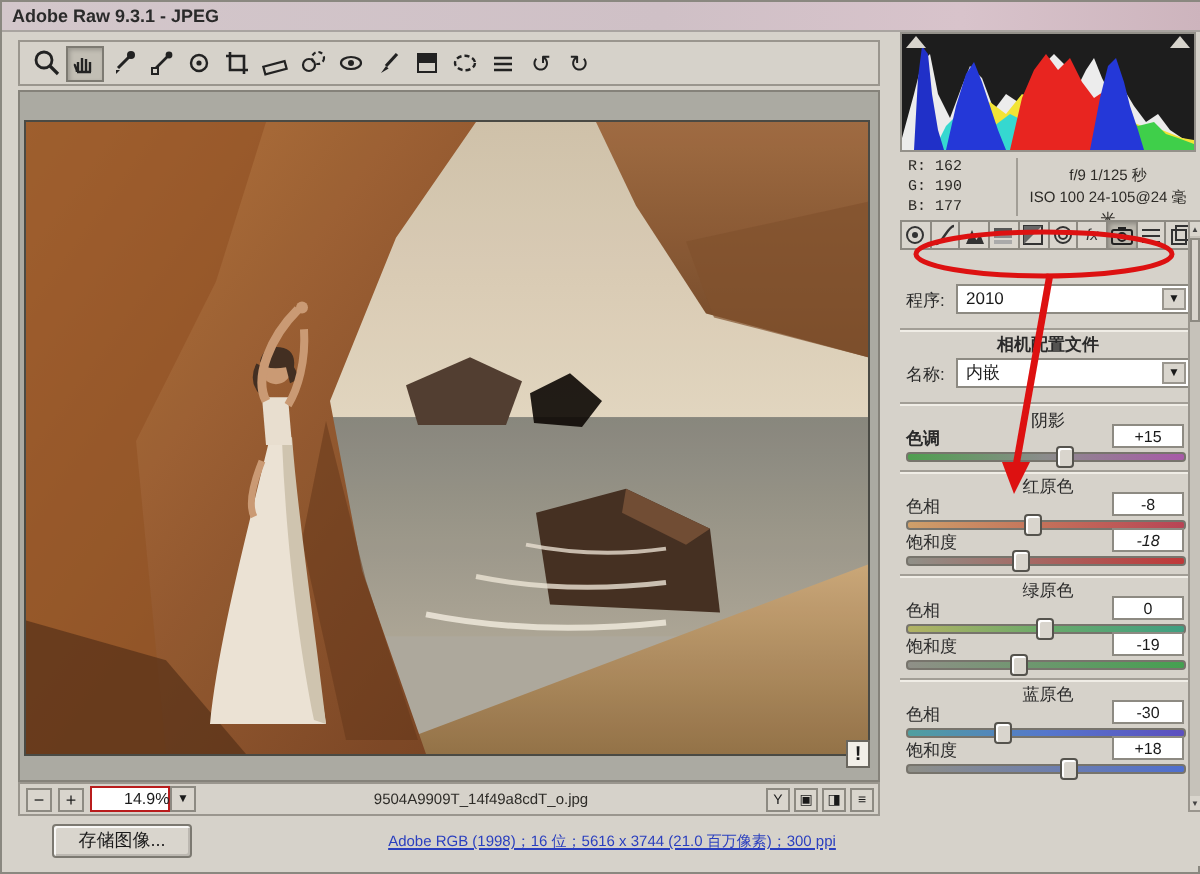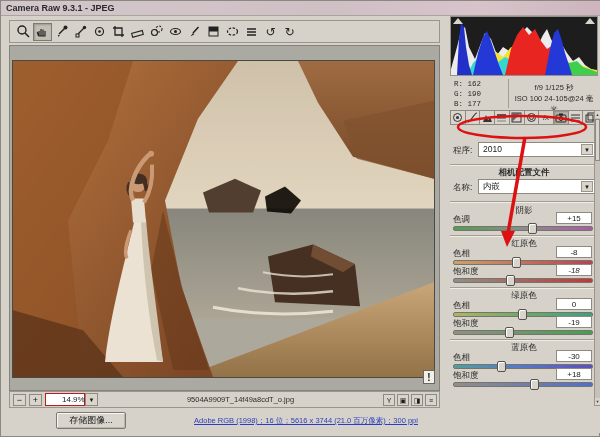--- a/index.html
+++ b/index.html
@@ -35,21 +35,21 @@
   #zoomdrop { width:13px; height:13px; background:#d9d5cd; border:1px solid #8d8a82;
       font-size:6px; text-align:center; line-height:12px; }
   #filename { flex:1; text-align:center; font-size:7.5px; color:#2e2c28; }
   .pvbtn { width:12px; height:12px; margin-right:2px; background:#d9d5cd; border:1px solid #8d8a82;
       font-size:7px; text-align:center; line-height:11px; }
   
   #footer { position:absolute; left:0; top:408px; width:600px; height:24px; }
   .btn { position:absolute; height:17px; background:#d9d5cd; border:1px solid #7c7971;
       border-radius:2px; font-size:9px; text-align:center;
       box-shadow:inset 1px 1px 0 #ffffffcc, inset -1px -1px 0 #00000022; }
-  #save-btn { left:25px; top:3px; width:70px;margin-left:30px; }
+  #save-btn { left:25px; top:3px; width:70px; }
   #open-btn { left:452px; top:3px; width:64px; border:2px solid #3e5a86; }
   #cancel-btn { left:524px; top:3px; width:32px; }
   #done-btn { left:562px; top:3px; width:32px; }
   #workflow { position:absolute; left:160px; top:7px; width:290px; text-align:center;
       font-size:7.5px; color:#2a3fbf; text-decoration:underline; }
   
   #rpanel { position:absolute; left:440px; top:15px; width:160px; height:417px; background:#d6d2ca; }
   #histo { position:absolute; left:9px; top:0px; width:148px; height:60px; background:#1d1d1d;
       border:1px solid #94918a; }
   .clipL,.clipR { position:absolute; top:1px; width:0; height:0; border-left:5px solid transparent;
@@ -97,21 +97,21 @@
       border:1px solid #8d8a82; }
   
   #annot { position:absolute; left:0; top:0; width:600px; height:437px; pointer-events:none; z-index:50; }
 </style>
 </head>
 <body>
 
 <div id="win">
 
   <div id="titlebar">
-    <span class="t">Camera Raw 9.3.1  -  JPEG</span>
+    <span class="t">Adobe Raw 9.3.1  -  JPEG</span>
   </div>
 
   <div id="toolbar">
     <div class="tool">
       <svg width="15" height="15">
           <circle cx="6" cy="6" r="4" fill="none" stroke="#222" stroke-width="1.4"></circle>
           <line x1="9" y1="9" x2="13" y2="13" stroke="#222" stroke-width="1.6"></line>
         </svg>
     </div>
     <div class="tool sel">
@@ -371,21 +371,21 @@
       <span class="lbl" style="top:3px;">名称:</span>
       <div class="dd">
         <span>内嵌</span>
         <span class="arr">▼</span>
       </div>
     </div>
     <div class="hr" style="top:185px;"></div>
 
     <div class="sect" style="top:189px;">阴影</div>
     <div class="row slider-row" style="top:196px; height:18px;">
-      <span class="lbl" style="top:2px;">色调</span>
+      <span class="lbl" style="top:2px;font-weight:bold;">色调</span>
       <div class="valbox" style="top:0;">+15</div>
       <div class="track t-tint" style="top:14px;">
           <div class="thumb" style="left: calc(57.5% - 5px);"></div>
         </div>
     </div>
     <div class="hr" style="top:219px;"></div>
 
     <div class="sect" style="top:222px;">红原色</div>
     <div class="row slider-row" style="top:230px; height:18px;">
       <span class="lbl" style="top:2px;">色相</span>

